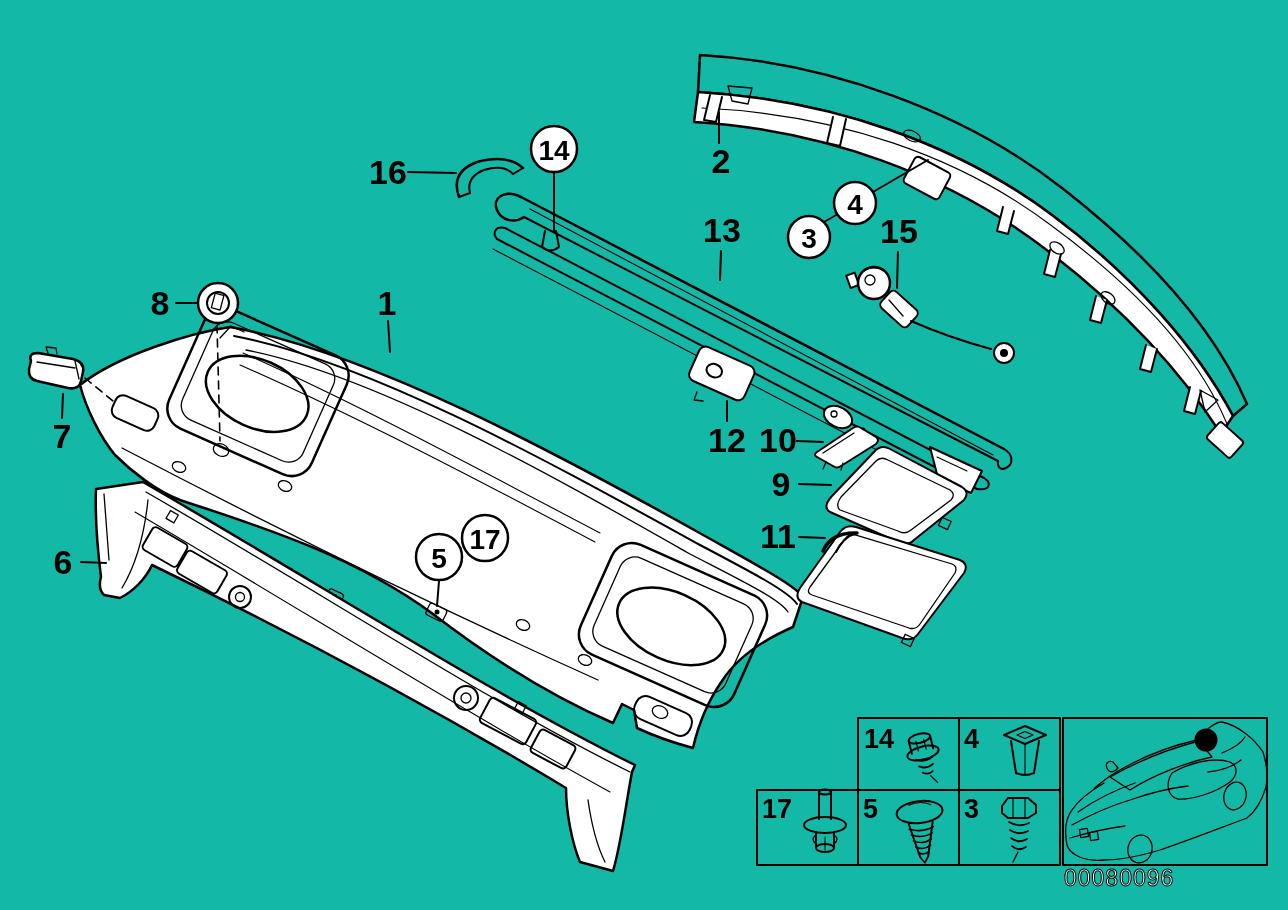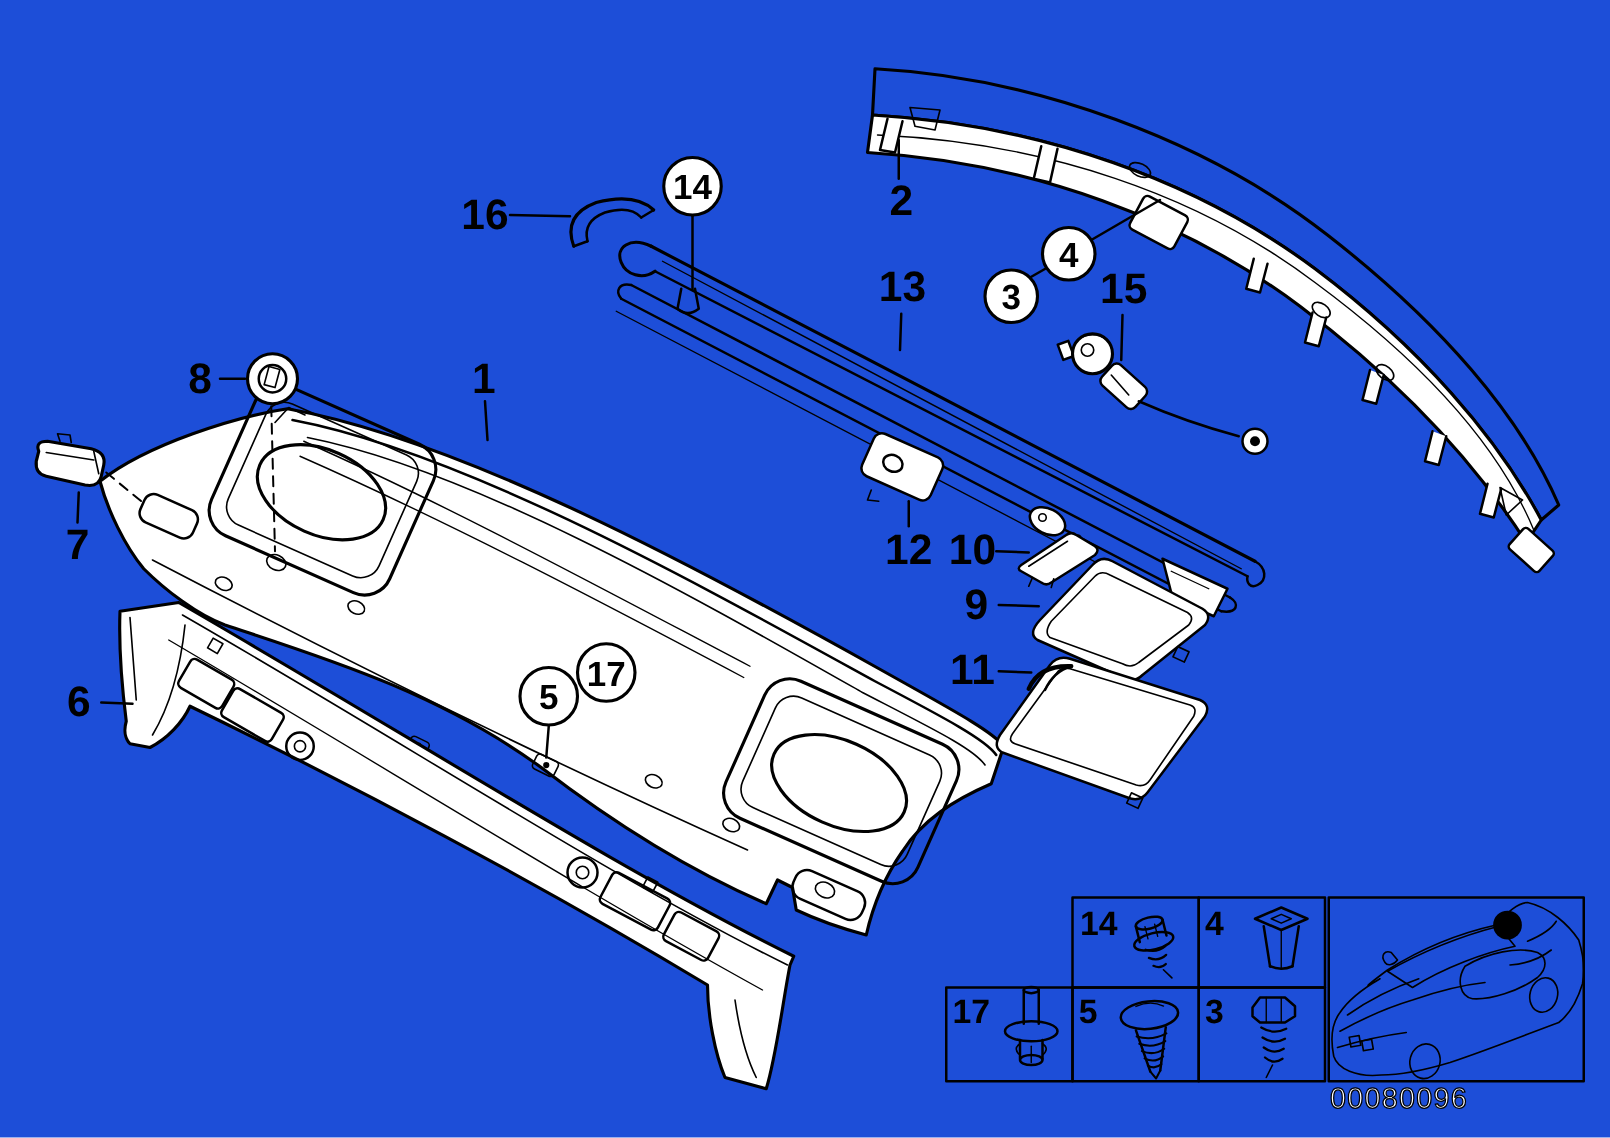--- a/index.html
+++ b/index.html
@@ -1,16 +1,16 @@
 <!DOCTYPE html>
 <html><head>
 <meta charset="utf-8">
 <style>
   html,body{margin:0;padding:0;background:#ffffff;}
-  .page{position:relative;width:1288px;height:910px;background:#1d4ed8;overflow:hidden;}
+  .page{position:relative;width:1288px;height:910px;background:#14b8a6;overflow:hidden;}
   svg{display:block;}
   svg path,svg rect,svg circle,svg ellipse,svg line,svg polyline,svg polygon{
     stroke:#000;fill:none;stroke-width:2;stroke-linecap:round;stroke-linejoin:round;}
   .thick{stroke-width:2.5;}
   .med{stroke-width:2;}
   .thin{stroke-width:1.3;}
   .hair{stroke-width:1.1;}
   .fw{fill:#ffffff;}
   .fk{fill:#000000;stroke:none;}
   .dash{stroke-dasharray:8 6;stroke-width:1.6;}

